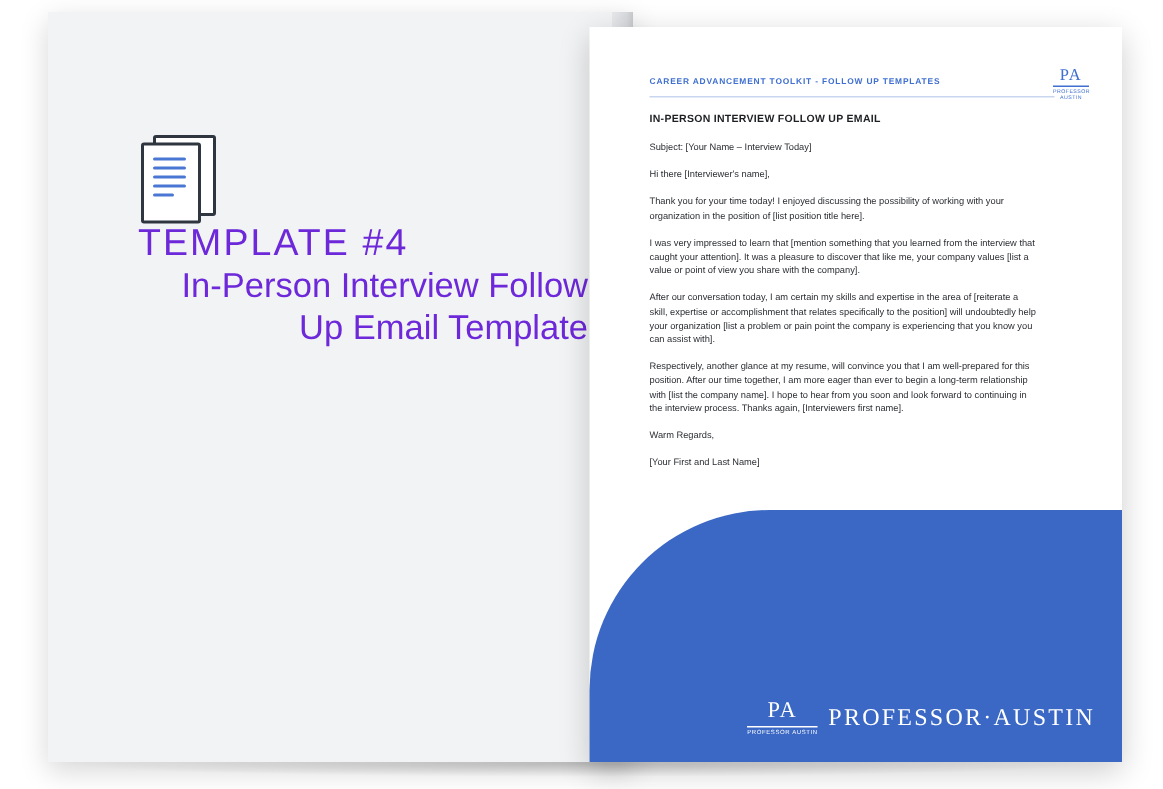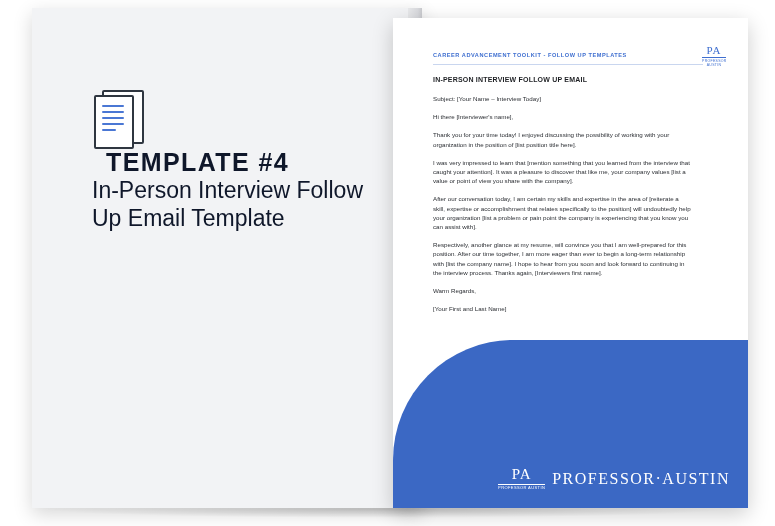--- a/index.html
+++ b/index.html
@@ -69,37 +69,38 @@
   .doc-icon .line {
     position: absolute;
     left: 6px;
     height: 2px;
     background: #4a77d4;
     border-radius: 1px;
   }
 
   .template-number {
     position: absolute;
-    left: 74px;
+    left: 60px;
     top: 140px;
     font-size: 25px;
-    font-weight: bold;
+    font-weight: normal;
     letter-spacing: 1.4px;
-    color: #0f172a;
+    color: #6d28d9;
     text-transform: uppercase;
   }
   .cover-title {
     position: absolute;
     left: 60px;
     top: 168px;
     width: 300px;
     font-size: 23px;
     line-height: 28px;
-    color: #0f172a;
+    color: #6d28d9;
     font-weight: normal;
+    text-align: right;
   }
 
   
   .letter-page {
     position: absolute;
     left: 393px;
     top: 18px;
     width: 355px;
     height: 490px;
     background: #ffffff;

